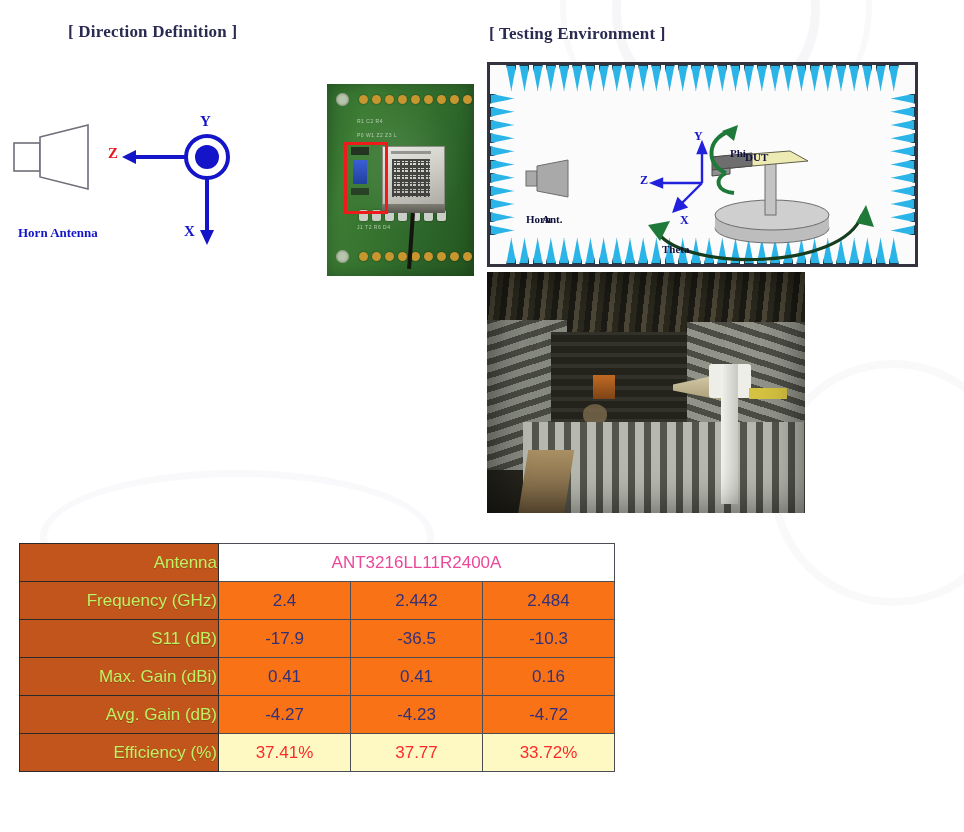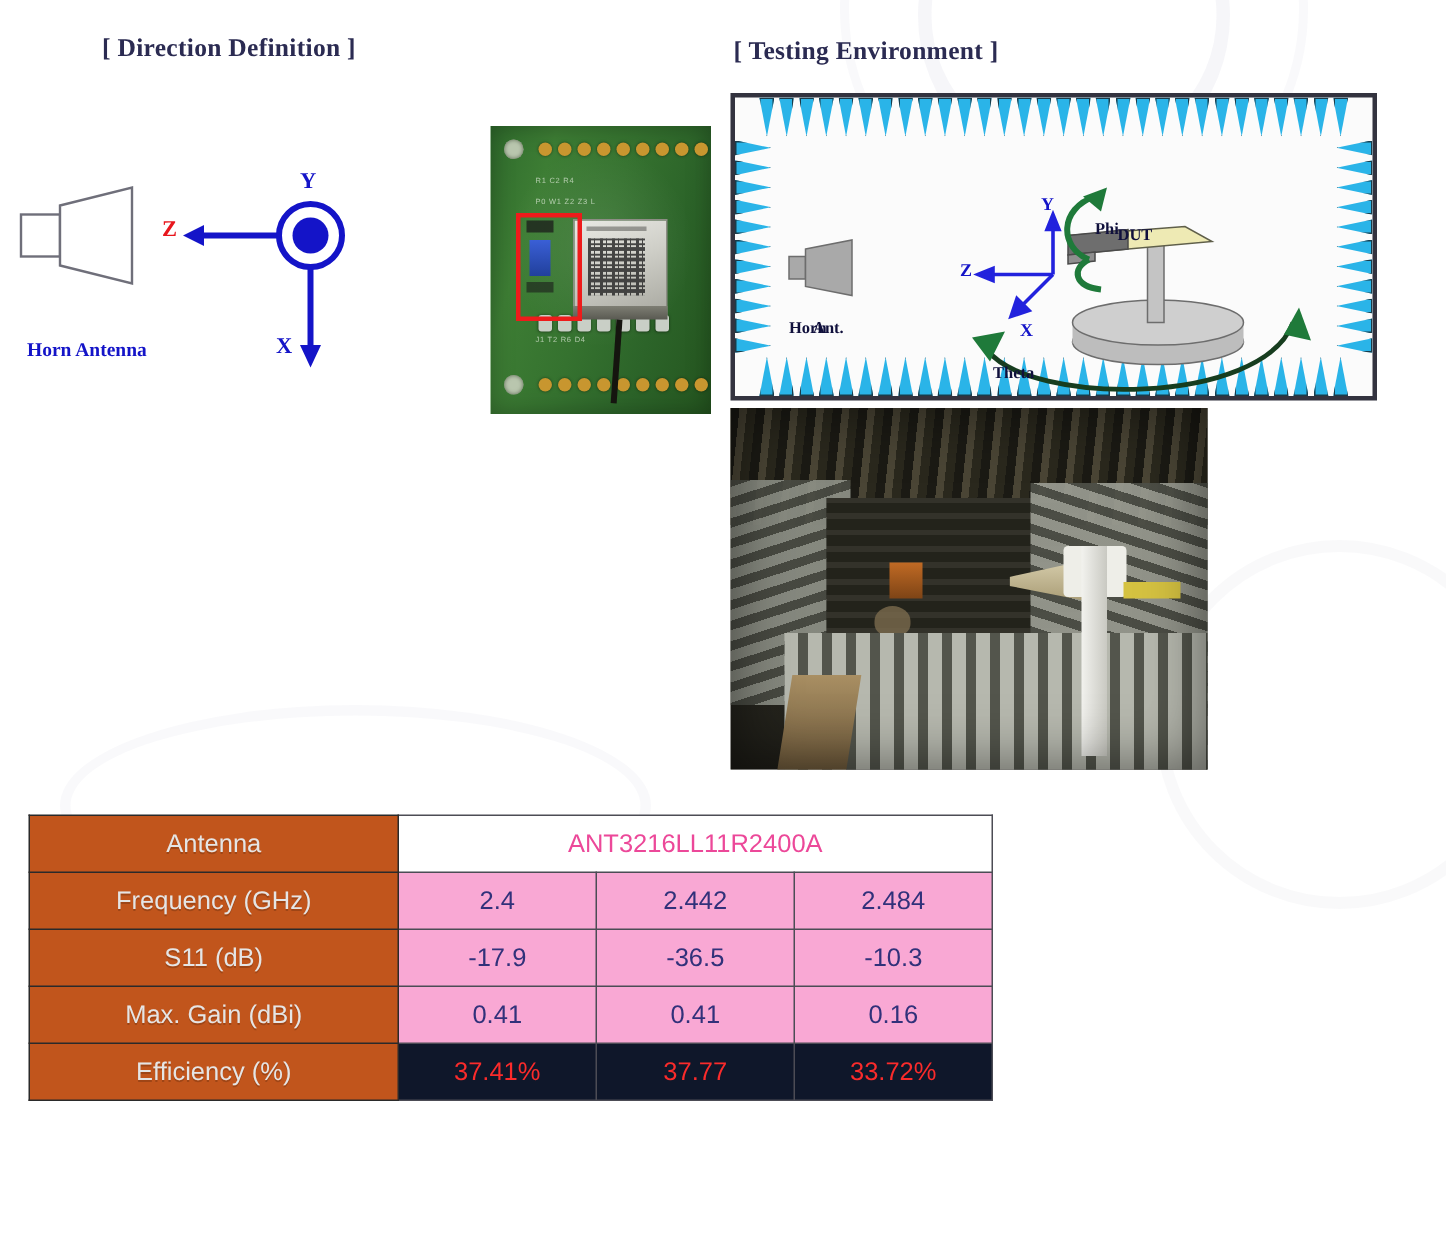--- a/index.html
+++ b/index.html
@@ -163,28 +163,29 @@
     table-layout:fixed;
   }
   #tbl td{
     border:1px solid #4c4c55;
     height:38px;box-sizing:border-box;
     text-align:center;vertical-align:middle;
     font-family:"Liberation Sans", sans-serif;
     font-size:17px;
   }
   #tbl td.hdr{
-    width:246px;
-    background:#c1551c;color:#e5e5e5;
+    width:199px;
+    background:#c1551c;color:#bef264;
     border-color:#2a2a2a;
     text-shadow:0 1px 0 rgba(0,0,0,.18);
-  }
-  #tbl td.val{width:132px;color:#31317a;background:#f9a8d4;}
+    text-align:right;
+  }
+  #tbl td.val{width:132px;color:#31317a;background:#f97316;}
   #tbl td.name{color:#ec4899;background:#ffffff;}
-  #tbl td.eff{color:#fb2b2b;background:#0f172a;}
+  #tbl td.eff{color:#fb2b2b;background:#fef9c3;}
 </style>
 </head>
 <body>
 
 <div class="wm" id="wm1"></div>
 <div class="wm" id="wm2"></div>
 <div class="wm" id="wm3"></div>
 <div class="wm" id="wm4"></div>
 
 <div class="sec-title" id="title-direction">[ Direction Definition ]</div>
@@ -433,19 +434,25 @@
       <td class="val">-36.5</td>
       <td class="val">-10.3</td>
     </tr>
     <tr>
       <td class="hdr">Max. Gain (dBi)</td>
       <td class="val">0.41</td>
       <td class="val">0.41</td>
       <td class="val">0.16</td>
     </tr>
     <tr>
+      <td class="hdr">Avg. Gain (dB)</td>
+      <td class="val">-4.27</td>
+      <td class="val">-4.23</td>
+      <td class="val">-4.72</td>
+    </tr>
+    <tr>
       <td class="hdr">Efficiency (%)</td>
       <td class="eff">37.41%</td>
       <td class="eff">37.77</td>
       <td class="eff">33.72%</td>
     </tr>
   </tbody>
 </table>
 
 </body></html>

